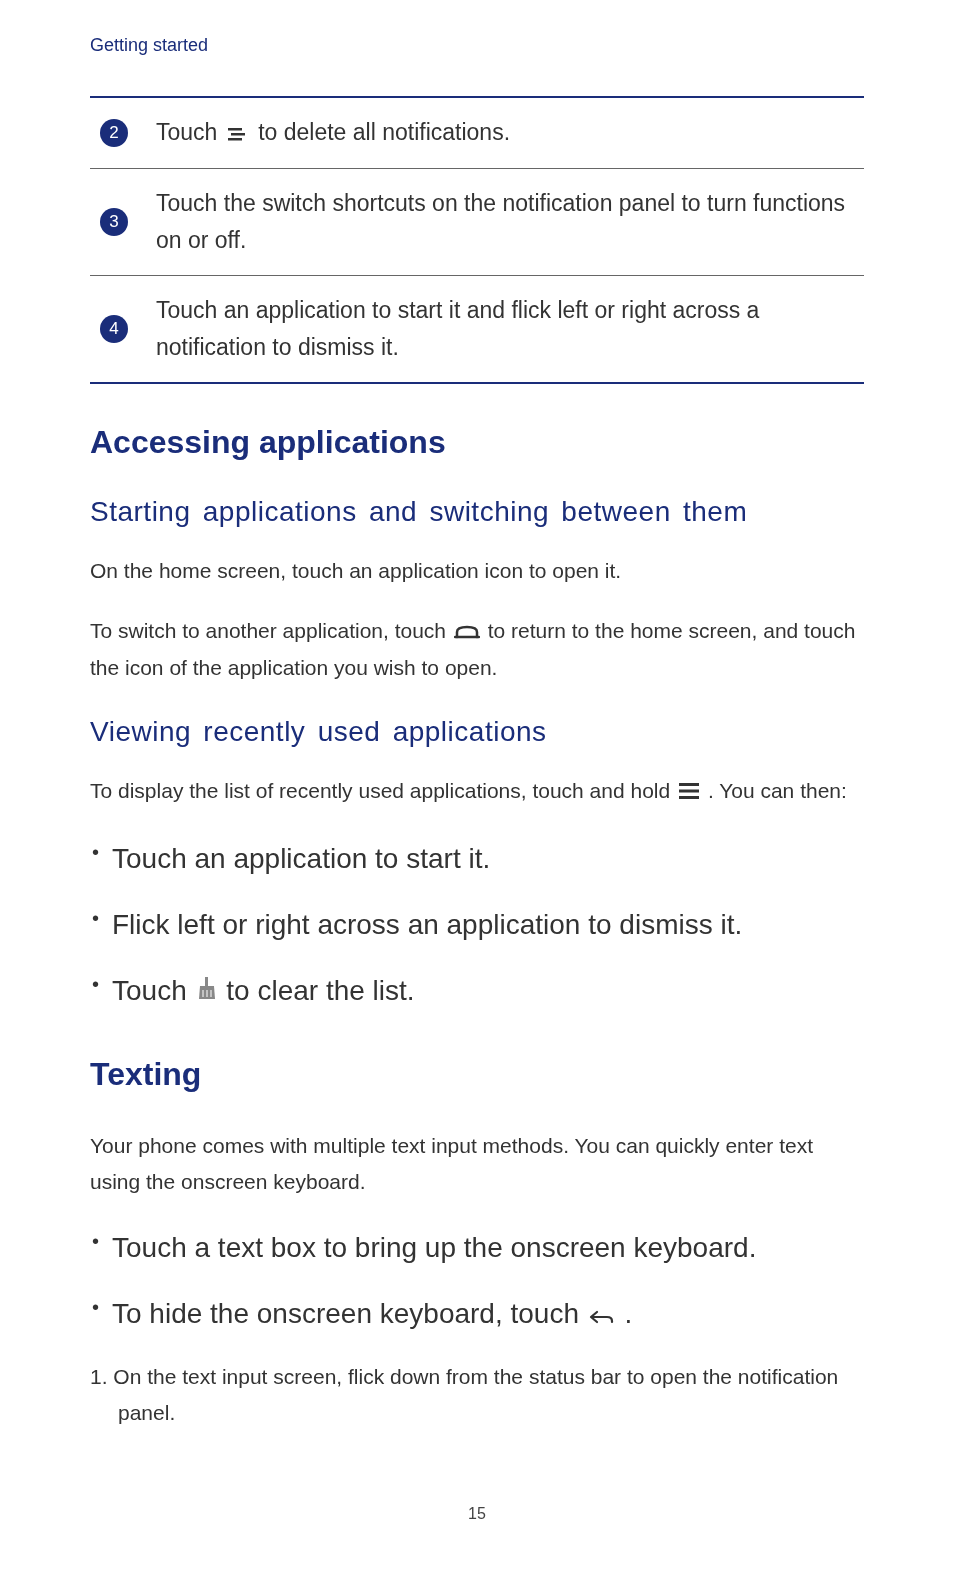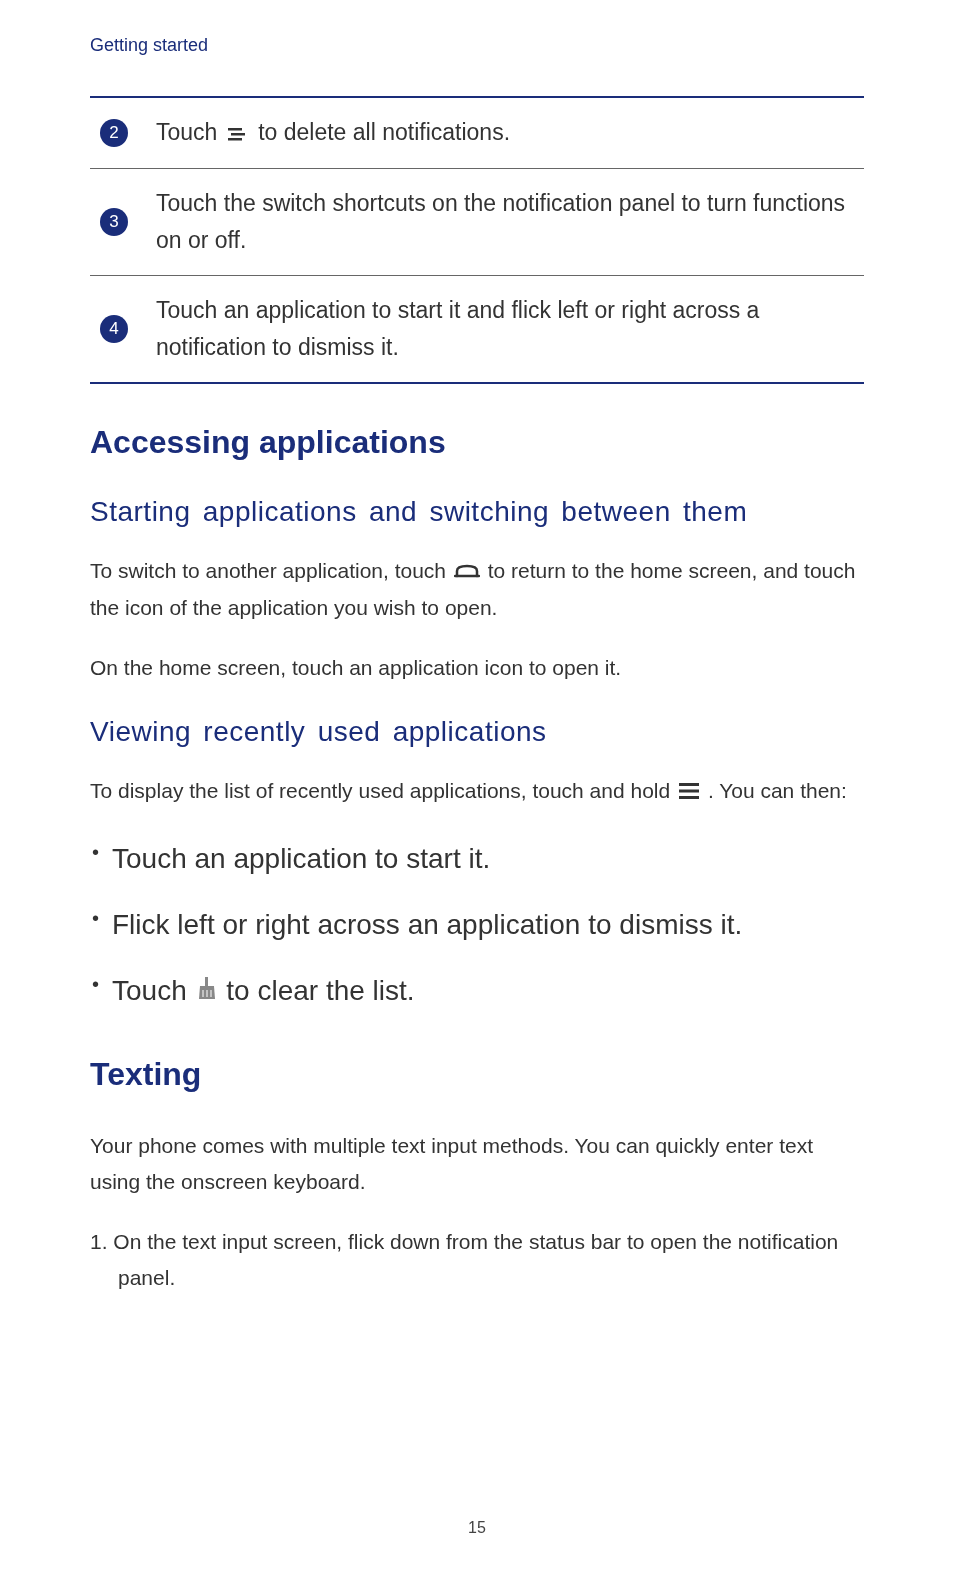--- a/index.html
+++ b/index.html
@@ -114,21 +114,21 @@
     .numbered-item {
       font-size: 21px;
       color: #333333;
       line-height: 1.7;
       padding-left: 28px;
       text-indent: -28px;
       margin-bottom: 18px;
     }
     .page-number {
       position: absolute;
-      bottom: 40px;
+      bottom: 54px;
       left: 0;
       right: 0;
       text-align: center;
       font-size: 16px;
       color: #444;
     }
   </style>
 </head>
 <body>
 
@@ -166,32 +166,32 @@
     <div class="num-badge">4</div>
     <div class="num-text">Touch an application to start it and flick left or right across a notification to dismiss it.</div>
   </div>
 
   <hr class="divider-strong">
 
   <h1 class="h1">Accessing applications</h1>
 
   <h2 class="h2">Starting applications and switching between them</h2>
 
+  <p class="body-text">On the home screen, touch an application icon to open it.</p>
+
   <p class="body-text">
     <span>To switch to another application, touch </span>
     <span class="inline-icon">
       <svg width="26" height="16" viewBox="0 0 26 16">
         <path d="M 3 13 L 3 8 Q 3 3 13 3 Q 23 3 23 8 L 23 13" fill="none" stroke="#333" stroke-width="2.5" stroke-linecap="round"></path>
         <line x1="1" y1="13" x2="25" y2="13" stroke="#333" stroke-width="2.5" stroke-linecap="round"></line>
       </svg>
     </span>
     <span> to return to the home screen, and touch the icon of the application you wish to open.</span>
   </p>
-
-  <p class="body-text">On the home screen, touch an application icon to open it.</p>
 
   <h2 class="h2">Viewing recently used applications</h2>
 
   <p class="body-text">
     <span>To display the list of recently used applications, touch and hold </span>
     <span class="inline-icon">
       <svg width="22" height="18" viewBox="0 0 22 18">
         <rect x="1" y="1" width="20" height="3" fill="#333"></rect>
         <rect x="1" y="7.5" width="20" height="3" fill="#333"></rect>
         <rect x="1" y="14" width="20" height="3" fill="#333"></rect>
@@ -215,19 +215,31 @@
         </svg>
       </span>
       <span> to clear the list.</span>
     </li>
   </ul>
 
   <h1 class="h1">Texting</h1>
 
   <p class="body-text">Your phone comes with multiple text input methods. You can quickly enter text using the onscreen keyboard.</p>
 
+  <ul class="bullet-list">
+    <li>Touch a text box to bring up the onscreen keyboard.</li>
+    <li>
+      <span>To hide the onscreen keyboard, touch </span>
+      <span class="inline-icon">
+        <svg width="26" height="16" viewBox="0 0 26 16">
+          <path d="M 8 3 L 2 8 L 8 13 M 2 8 L 18 8 Q 23 8 23 12 L 23 13" fill="none" stroke="#333" stroke-width="2.2" stroke-linecap="round" stroke-linejoin="round"></path>
+        </svg>
+      </span>
+      <span> .</span>
+    </li>
+  </ul>
 
 
   <p class="numbered-item">1. On the text input screen, flick down from the status bar to open the notification panel.</p>
 
 </div>
 
 <div class="page-number">15</div>
 
 </body></html>

